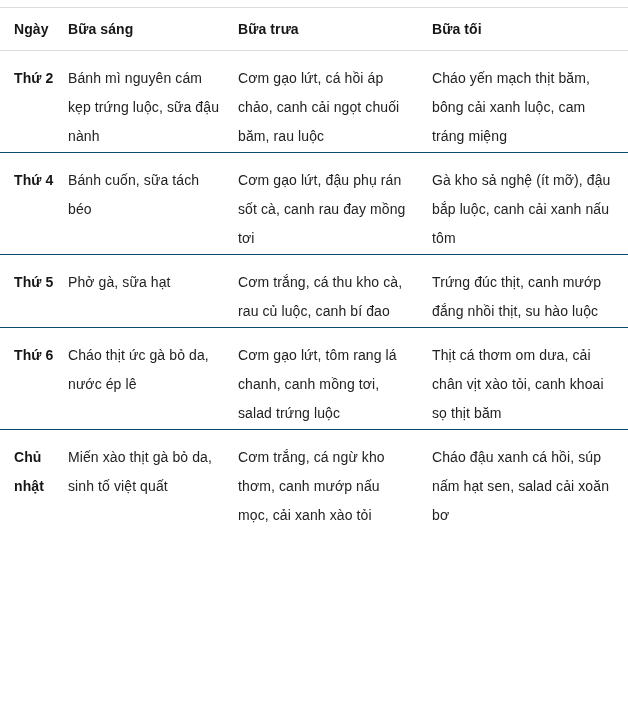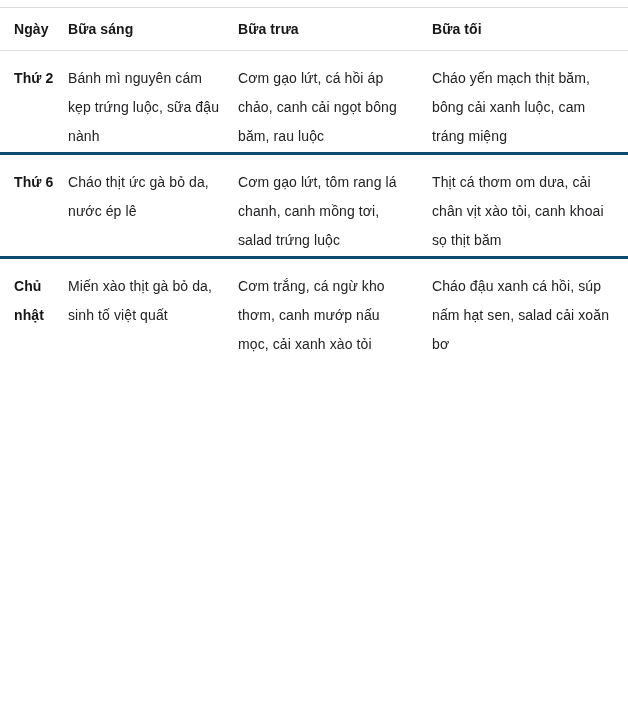--- a/index.html
+++ b/index.html
@@ -39,21 +39,21 @@
       border-bottom: 1px solid #dcdcdc;
       vertical-align: top;
       color: #161616;
     }
     thead th.first { padding-left: 14px; }
 
     tbody td {
       vertical-align: top;
       line-height: 29px;
       padding: 13px 18px 1px 0;
-      border-bottom: 3px solid #0c4a6e;
+      border-bottom: 1px solid #0c4a6e;
       color: #222224;
     }
     tbody td.day {
       font-weight: 700;
       padding-left: 14px;
       padding-right: 4px;
       color: #161616;
     }
     tbody td.dinner { padding-right: 10px; }
     tbody tr:last-child td { border-bottom: none; }
@@ -74,22 +74,34 @@
         <th class="first">Ngày</th>
         <th>Bữa sáng</th>
         <th>Bữa trưa</th>
         <th>Bữa tối</th>
       </tr>
     </thead>
     <tbody>
       <tr>
         <td class="day">Thứ 2</td>
         <td class="bf">Bánh mì nguyên cám kẹp trứng luộc, sữa đậu nành</td>
-        <td class="lunch">Cơm gạo lứt, cá hồi áp chảo, canh cải ngọt bông băm, rau luộc</td>
+        <td class="lunch">Cơm gạo lứt, cá hồi áp chảo, canh cải ngọt chuối băm, rau luộc</td>
         <td class="dinner">Cháo yến mạch thịt băm, bông cải xanh luộc, cam tráng miệng</td>
+      </tr>
+      <tr>
+        <td class="day">Thứ 4</td>
+        <td class="bf">Bánh cuốn, sữa tách béo</td>
+        <td class="lunch">Cơm gạo lứt, đậu phụ rán sốt cà, canh rau đay mồng tơi</td>
+        <td class="dinner">Gà kho sả nghệ (ít mỡ), đậu bắp luộc, canh cải xanh nấu tôm</td>
+      </tr>
+      <tr>
+        <td class="day">Thứ 5</td>
+        <td class="bf">Phở gà, sữa hạt</td>
+        <td class="lunch">Cơm trắng, cá thu kho cà, rau củ luộc, canh bí đao</td>
+        <td class="dinner">Trứng đúc thịt, canh mướp đắng nhồi thịt, su hào luộc</td>
       </tr>
       <tr>
         <td class="day">Thứ 6</td>
         <td class="bf">Cháo thịt ức gà bỏ da, nước ép lê</td>
         <td class="lunch">Cơm gạo lứt, tôm rang lá chanh, canh mồng tơi, salad trứng luộc</td>
         <td class="dinner">Thịt cá thơm om dưa, cải chân vịt xào tỏi, canh khoai sọ thịt băm</td>
       </tr>
       <tr>
         <td class="day">Chủ nhật</td>
         <td class="bf">Miến xào thịt gà bỏ da, sinh tố việt quất</td>

